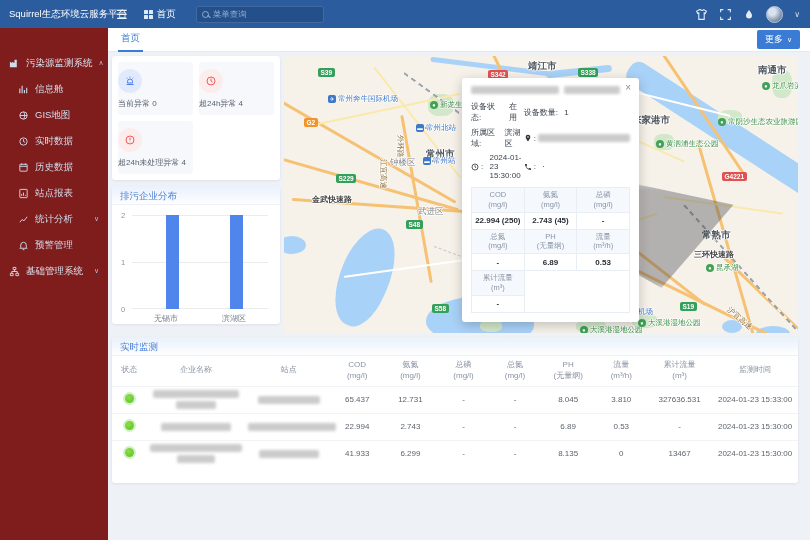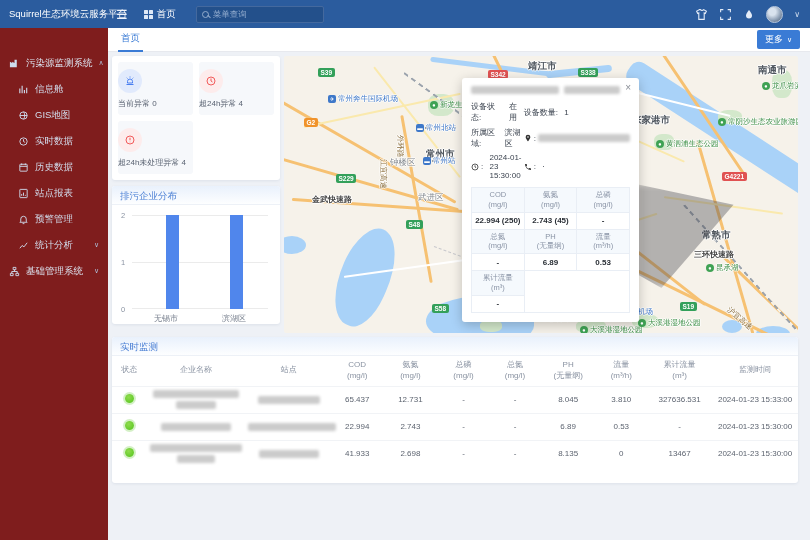--- a/index.html
+++ b/index.html
@@ -188,31 +188,31 @@
     </div>
     <div class="nav-item child">
       <svg width="11" height="11" viewBox="0 0 24 24" fill="none" stroke="#cfdcee" stroke-width="2">
           <rect x="4" y="3" width="16" height="18" rx="1"></rect>
           <path d="M8 17v-4M12 17v-7M16 17v-2"></path>
         </svg>
       <span>站点报表</span>
     </div>
     <div class="nav-item child">
       <svg width="11" height="11" viewBox="0 0 24 24" fill="none" stroke="#cfdcee" stroke-width="2">
+          <path d="M4 18l5-6 4 3 7-9"></path>
+        </svg>
+      <span>统计分析</span>
+      <span class="chev">∨</span>
+    </div>
+    <div class="nav-item child">
+      <svg width="11" height="11" viewBox="0 0 24 24" fill="none" stroke="#cfdcee" stroke-width="2">
           <path d="M6 16v-5a6 6 0 0112 0v5l2 2H4z"></path>
           <path d="M10 21h4"></path>
         </svg>
       <span>预警管理</span>
-    </div>
-    <div class="nav-item child">
-      <svg width="11" height="11" viewBox="0 0 24 24" fill="none" stroke="#cfdcee" stroke-width="2">
-          <path d="M4 18l5-6 4 3 7-9"></path>
-        </svg>
-      <span>统计分析</span>
-      <span class="chev">∨</span>
     </div>
     <div class="nav-item">
       <svg width="11" height="11" viewBox="0 0 24 24" fill="none" stroke="#cfdcee" stroke-width="2">
           <path d="M9 3h6v5H9zM3 16h6v5H3zM15 16h6v5h-6zM12 8v4M6 16v-4h12v4"></path>
         </svg>
       <span>基础管理系统</span>
       <span class="chev">∨</span>
     </div>
   </aside>
 
@@ -334,21 +334,21 @@
         <span class="shield g" style="left:396px;top:246px">S19</span>
         <span class="shield o" style="left:20px;top:62px">G2</span>
 
         <span class="mlabel city" style="left:244px;top:4px">靖江市</span>
         <span class="mlabel city" style="left:474px;top:8px">南通市</span>
         <span class="mlabel city" style="left:142px;top:92px">常州市</span>
         <span class="mlabel city" style="left:260px;top:255px">无锡市</span>
         <span class="mlabel city" style="left:418px;top:173px">常熟市</span>
         <span class="mlabel city" style="left:348px;top:58px">张家港市</span>
         <span class="mlabel district" style="left:106px;top:101px">钟楼区</span>
-        <span class="mlabel district" style="left:134px;top:136px">武进区</span>
+        <span class="mlabel district" style="left:134px;top:150px">武进区</span>
         <span class="mlabel district" style="left:226px;top:237px">滨湖区</span>
 
         <span class="mlabel roadname big" style="left:28px;top:138px">金武快速路</span>
         <span class="mlabel roadname" style="left:116px;top:74px;transform:rotate(90deg)">外环路</span>
         <span class="mlabel roadname" style="left:99px;top:98px;transform:rotate(90deg)">江宜高速</span>
         <span class="mlabel roadname big" style="left:410px;top:193px">三环快速路</span>
         <span class="mlabel roadname" style="left:320px;top:232px;transform:rotate(34deg)">沿江高速</span>
         <span class="mlabel roadname" style="left:444px;top:248px;transform:rotate(40deg)">沪宜高速</span>
 
         <span class="poi air" style="left:44px;top:38px">
@@ -529,21 +529,21 @@
           <tr>
             <td><span class="dot"></span></td>
             <td>
                   <span class="rstack">
                     <span class="redact" style="width:92px"></span>
                     <span class="redact" style="width:38px"></span>
                   </span>
                 </td>
             <td><span class="redact" style="width:60px"></span></td>
             <td>41.933</td>
-            <td>2.698</td>
+            <td>6.299</td>
             <td>-</td>
             <td>-</td>
             <td>8.135</td>
             <td>0</td>
             <td>13467</td>
             <td>2024-01-23 15:30:00</td>
           </tr>
         </tbody>
           </table>
       </div>

